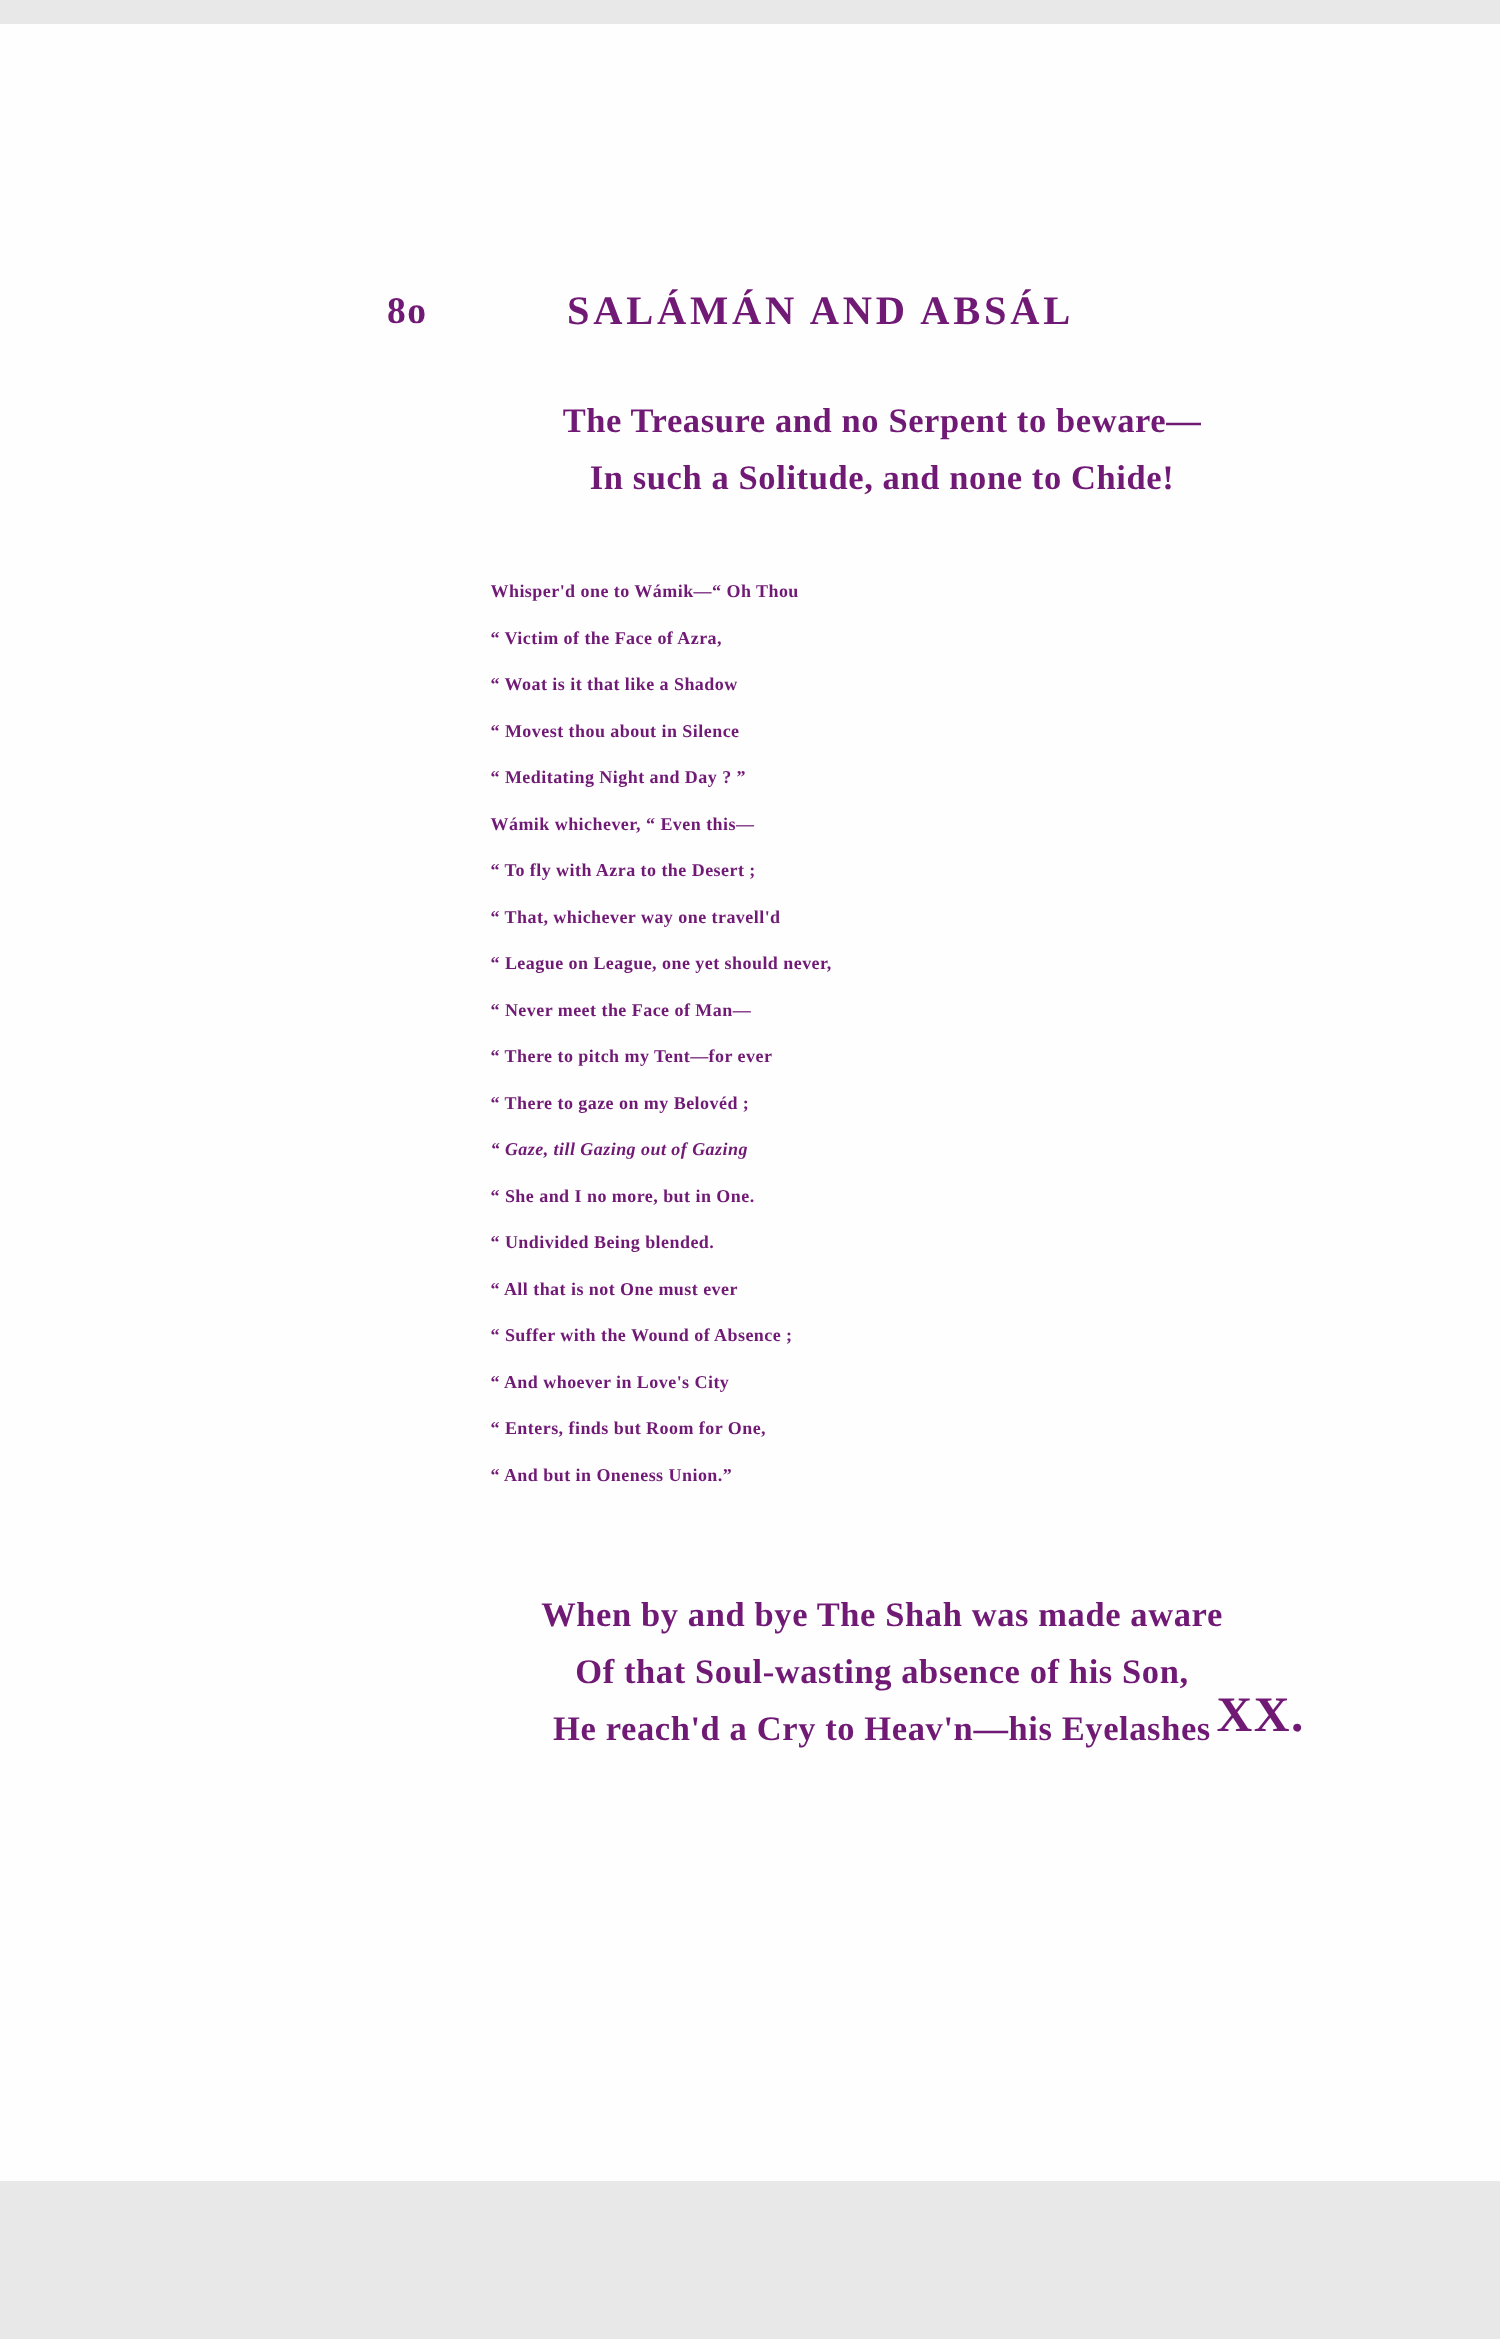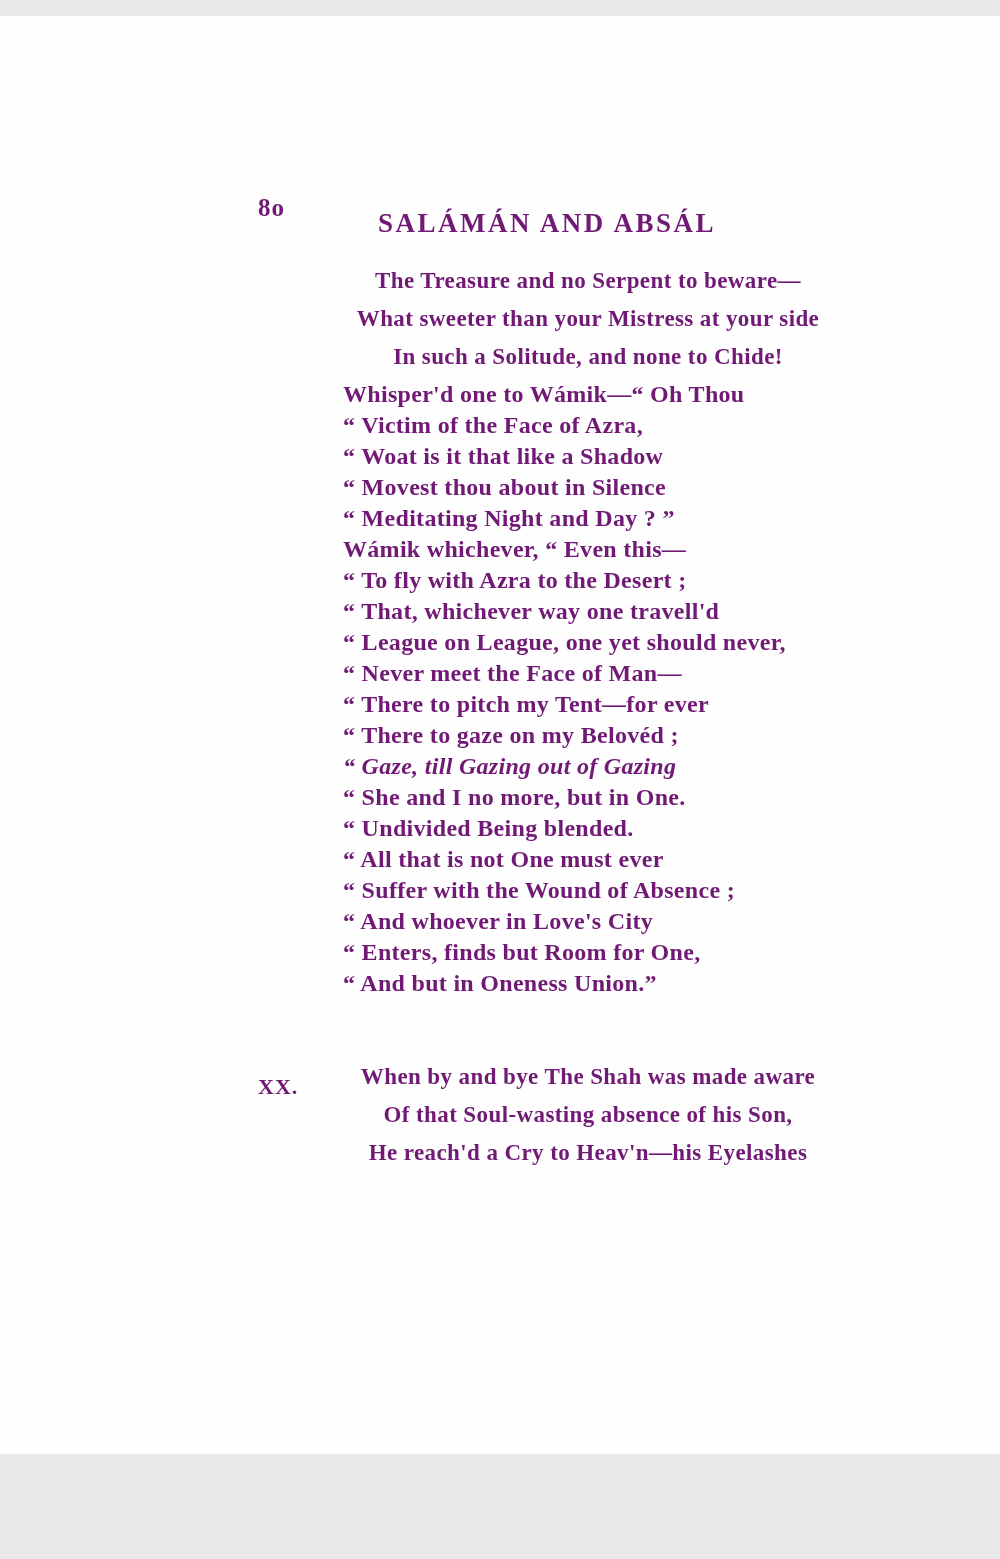--- a/index.html
+++ b/index.html
@@ -28,21 +28,21 @@
     position: absolute;
     left: 0;
     top: 2px;
     font-size: 25px;
     font-weight: bold;
     letter-spacing: 1px;
   }
   .book-title {
     position: absolute;
     left: 120px;
-    top: 16px;
+    top: 0;
     margin: 0;
     font-size: 27px;
     font-weight: bold;
     letter-spacing: 2.5px;
     white-space: nowrap;
   }
   .stanza {
     position: absolute;
     left: 258px;
     width: 660px;
@@ -53,58 +53,57 @@
   }
   .stanza p {
     margin: 0;
     line-height: 38px;
     white-space: nowrap;
   }
   .stanza-opening { top: 246px; }
   .stanza-closing { top: 1042px; }
   .verse {
     position: absolute;
-    left: 343px;
+    left: 327px;
     top: 363px;
     width: 560px;
-    font-size: 24px;
+    font-size: 12px;
     font-weight: bold;
     letter-spacing: 0.3px;
   }
   .verse p {
     margin: 0;
     line-height: 31px;
     white-space: nowrap;
   }
   .verse p.italic { font-style: italic; }
   .section-heading {
     position: absolute;
-    top: 1058px;
+    top: 1110px;
     left: 258px;
     width: 612px;
     margin: 0;
-    text-align: left;
-    font-size: 22px;
+    text-align: right;
+    font-size: 33px;
     font-weight: bold;
     letter-spacing: 1px;
   }
 </style>
 </head>
 <body>
 
 <div class="page">
 
   <div class="page-header">
     <span class="page-number">8o</span>
     <h1 class="book-title">SALÁMÁN AND ABSÁL</h1>
   </div>
 
   <div class="stanza stanza-opening">
     <p>The Treasure and no Serpent to beware—</p>
-    <p>What sweeter than your Mistress at your side</p>
     <p>In such a Solitude, and none to Chide!</p>
   </div>
 
   <div class="verse">
     <p>Whisper'd one to Wámik—“ Oh Thou</p>
     <p>“ Victim of the Face of Azra,</p>
     <p>“ Woat is it that like a Shadow</p>
     <p>“ Movest thou about in Silence</p>
     <p>“ Meditating Night and Day ? ”</p>
     <p>Wámik whichever, “ Even this—</p>

